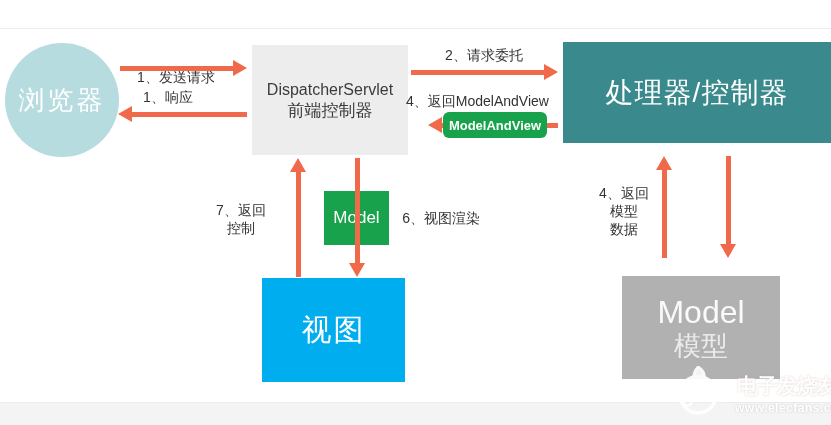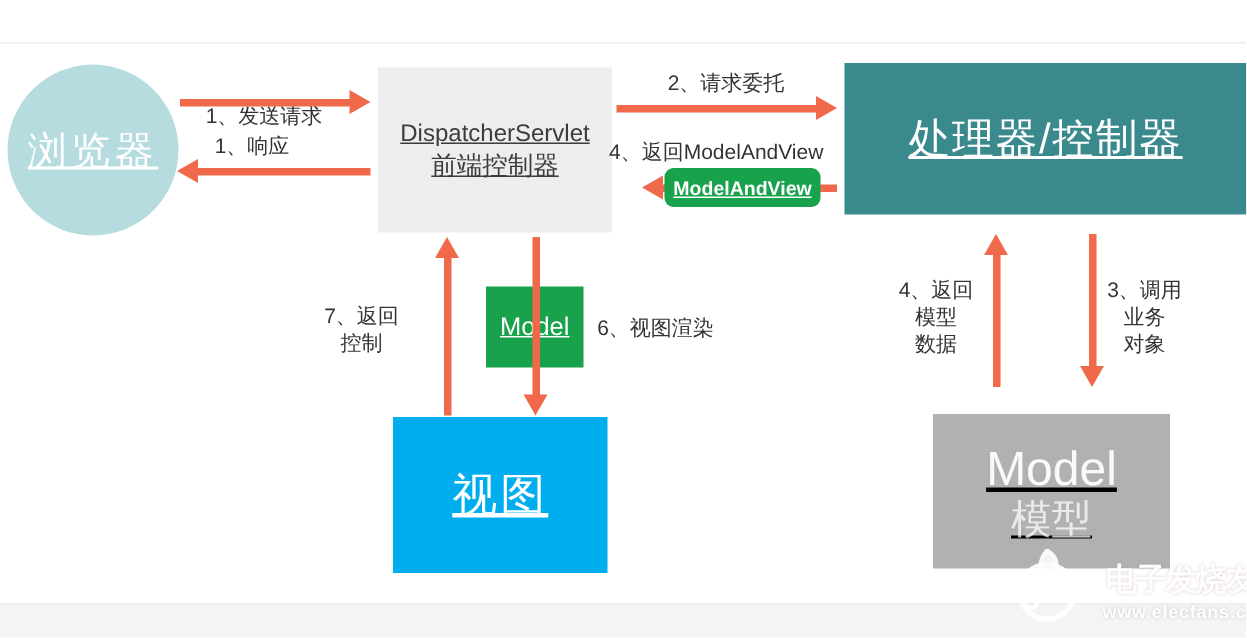--- a/index.html
+++ b/index.html
@@ -5,21 +5,21 @@
   html,body{margin:0;padding:0;background:#fff;}
   .stage{
     position:relative;width:831px;height:425px;overflow:hidden;background:#fff;
     font-family:"Liberation Sans","DejaVu Sans",sans-serif;
   }
   
   .hairline{position:absolute;left:0;top:28px;width:831px;height:1px;background:var(--c-hairline,#ececec);}
   .bottom-strip{position:absolute;left:0;top:402px;width:831px;height:23px;background:var(--c-strip,#f4f4f4);border-top:1px solid #ececec;}
 
   
-  .node{position:absolute;display:flex;flex-direction:column;align-items:center;justify-content:center;text-align:left;text-decoration:underline;}
+  .node{position:absolute;display:flex;flex-direction:column;align-items:center;justify-content:center;text-align:left;}
   .browser{left:5px;top:43px;width:114px;height:114px;border-radius:50%;background:var(--c-browser_fill,#b7dce0);
            color:#fff;font-size:26px;letter-spacing:3px;}
   .dispatcher{left:252px;top:45px;width:156px;height:110px;background:var(--c-dispatcher_fill,#ededed);
               color:var(--c-dispatcher_text,#3c3c3c);}
   .dispatcher .t1{font-size:16px;line-height:21px;}
   .dispatcher .t2{font-size:17px;line-height:22px;}
   .controller{left:563px;top:42px;width:268px;height:101px;background:var(--c-controller_fill,#3a8a8d);
               color:#fff;font-size:28px;letter-spacing:1px;}
   .view{left:262px;top:278px;width:143px;height:104px;background:var(--c-view_fill,#00aeef);
         color:#fff;font-size:30px;letter-spacing:2px;}
@@ -131,30 +131,25 @@
   </div>
 
   <div class="lbl" style="left:116px;top:44px;width:120px;margin-top:24px;">1、发送请求</div>
   <div class="lbl" style="left:118px;top:88px;width:100px;">1、响应</div>
   <div class="lbl" style="left:423px;top:46px;width:122px;">2、请求委托</div>
   <div class="lbl" style="left:406px;top:92px;width:152px;text-align:left;">4、返回ModelAndView</div>
   <div class="lbl" style="left:212px;top:201px;width:58px;">
     <div>7、返回</div>
     <div>控制</div>
   </div>
-  <div class="lbl" style="left:394px;top:209px;width:86px;text-align:center;">6、视图渲染</div>
+  <div class="lbl" style="left:394px;top:209px;width:86px;text-align:right;">6、视图渲染</div>
   <div class="lbl" style="left:597px;top:184px;width:54px;">
     <div>4、返回</div>
     <div>模型</div>
     <div>数据</div>
-  </div>
-  <div class="lbl" style="left:735px;top:184px;width:56px;">
-    <div>3、调用</div>
-    <div>业务</div>
-    <div>对象</div>
   </div>
 
   <svg class="wm-logo" viewBox="0 0 60 60">
     <g fill="none" stroke="rgba(255,255,255,0.95)">
       <circle cx="30" cy="33" r="21" stroke-width="4"></circle>
       <path d="M30 1 C 39 6, 41 18, 31 26 C 23 19, 23 9, 30 1 Z" stroke-width="3" fill="rgba(255,255,255,0.9)"></path>
       <line x1="20" y1="40" x2="38" y2="30" stroke-width="3"></line>
       <circle cx="18" cy="41" r="4.5" stroke-width="3"></circle>
       <circle cx="40" cy="29" r="4.5" stroke-width="3"></circle>
     </g>

